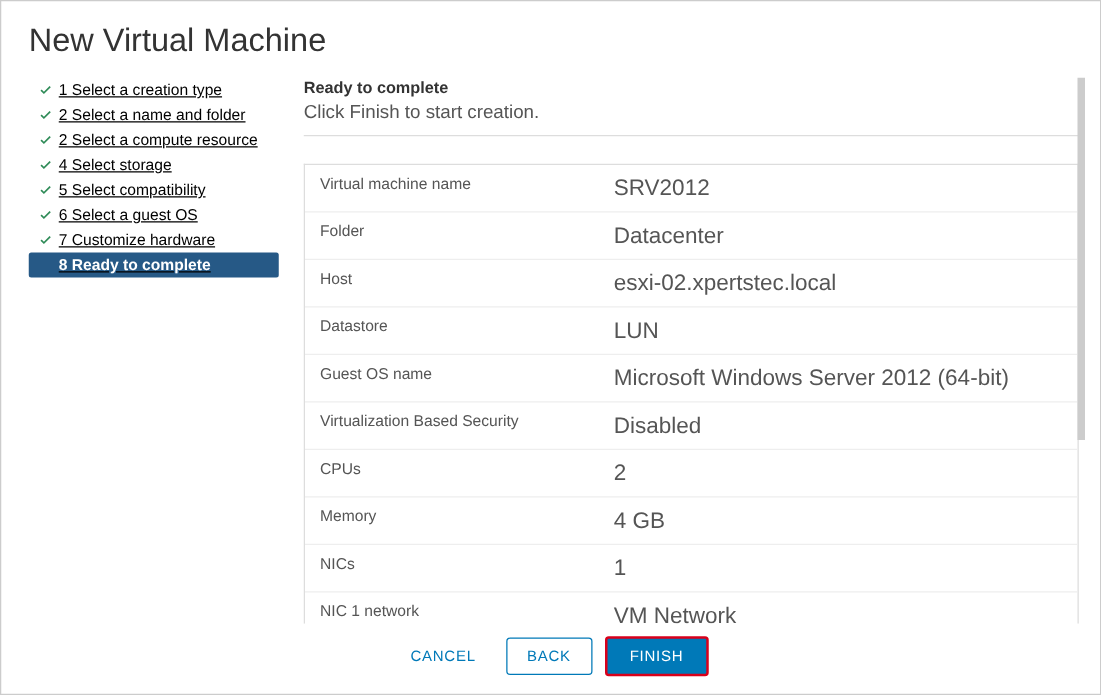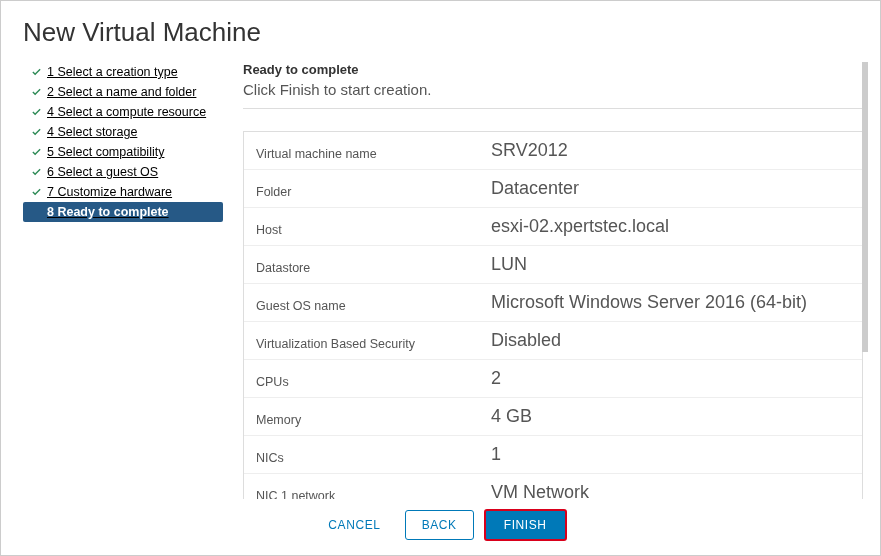--- a/index.html
+++ b/index.html
@@ -84,21 +84,21 @@
     .summary-table {
       border: 1px solid #ddd;
       border-bottom: none;
       flex: 1;
       overflow: hidden;
     }
     .row {
       display: flex;
       border-bottom: 1px solid #eee;
       min-height: 34px;
-      align-items: flex-end;
+      align-items: flex-start;
     }
     .row .label {
       width: 235px;
       padding: 8px 12px;
       font-size: 12.5px;
       color: #555;
     }
     .row .value {
       flex: 1;
       padding: 8px 12px;
@@ -168,21 +168,21 @@
             </svg>
           </span>
           <span>2 Select a name and folder</span>
         </div>
         <div class="step">
           <span class="check">
             <svg viewBox="0 0 16 16">
               <path fill="#2e8b57" d="M6 12L2 8l1.4-1.4L6 9.2l6.6-6.6L14 4z"></path>
             </svg>
           </span>
-          <span>4 Select a compute resource</span>
+          <span>2 Select a compute resource</span>
         </div>
         <div class="step">
           <span class="check">
             <svg viewBox="0 0 16 16">
               <path fill="#2e8b57" d="M6 12L2 8l1.4-1.4L6 9.2l6.6-6.6L14 4z"></path>
             </svg>
           </span>
           <span>4 Select storage</span>
         </div>
         <div class="step">
@@ -232,21 +232,21 @@
           <div class="row">
             <div class="label">Host</div>
             <div class="value">esxi-02.xpertstec.local</div>
           </div>
           <div class="row">
             <div class="label">Datastore</div>
             <div class="value">LUN</div>
           </div>
           <div class="row">
             <div class="label">Guest OS name</div>
-            <div class="value">Microsoft Windows Server 2016 (64-bit)</div>
+            <div class="value">Microsoft Windows Server 2012 (64-bit)</div>
           </div>
           <div class="row">
             <div class="label">Virtualization Based Security</div>
             <div class="value">Disabled</div>
           </div>
           <div class="row">
             <div class="label">CPUs</div>
             <div class="value">2</div>
           </div>
           <div class="row">

